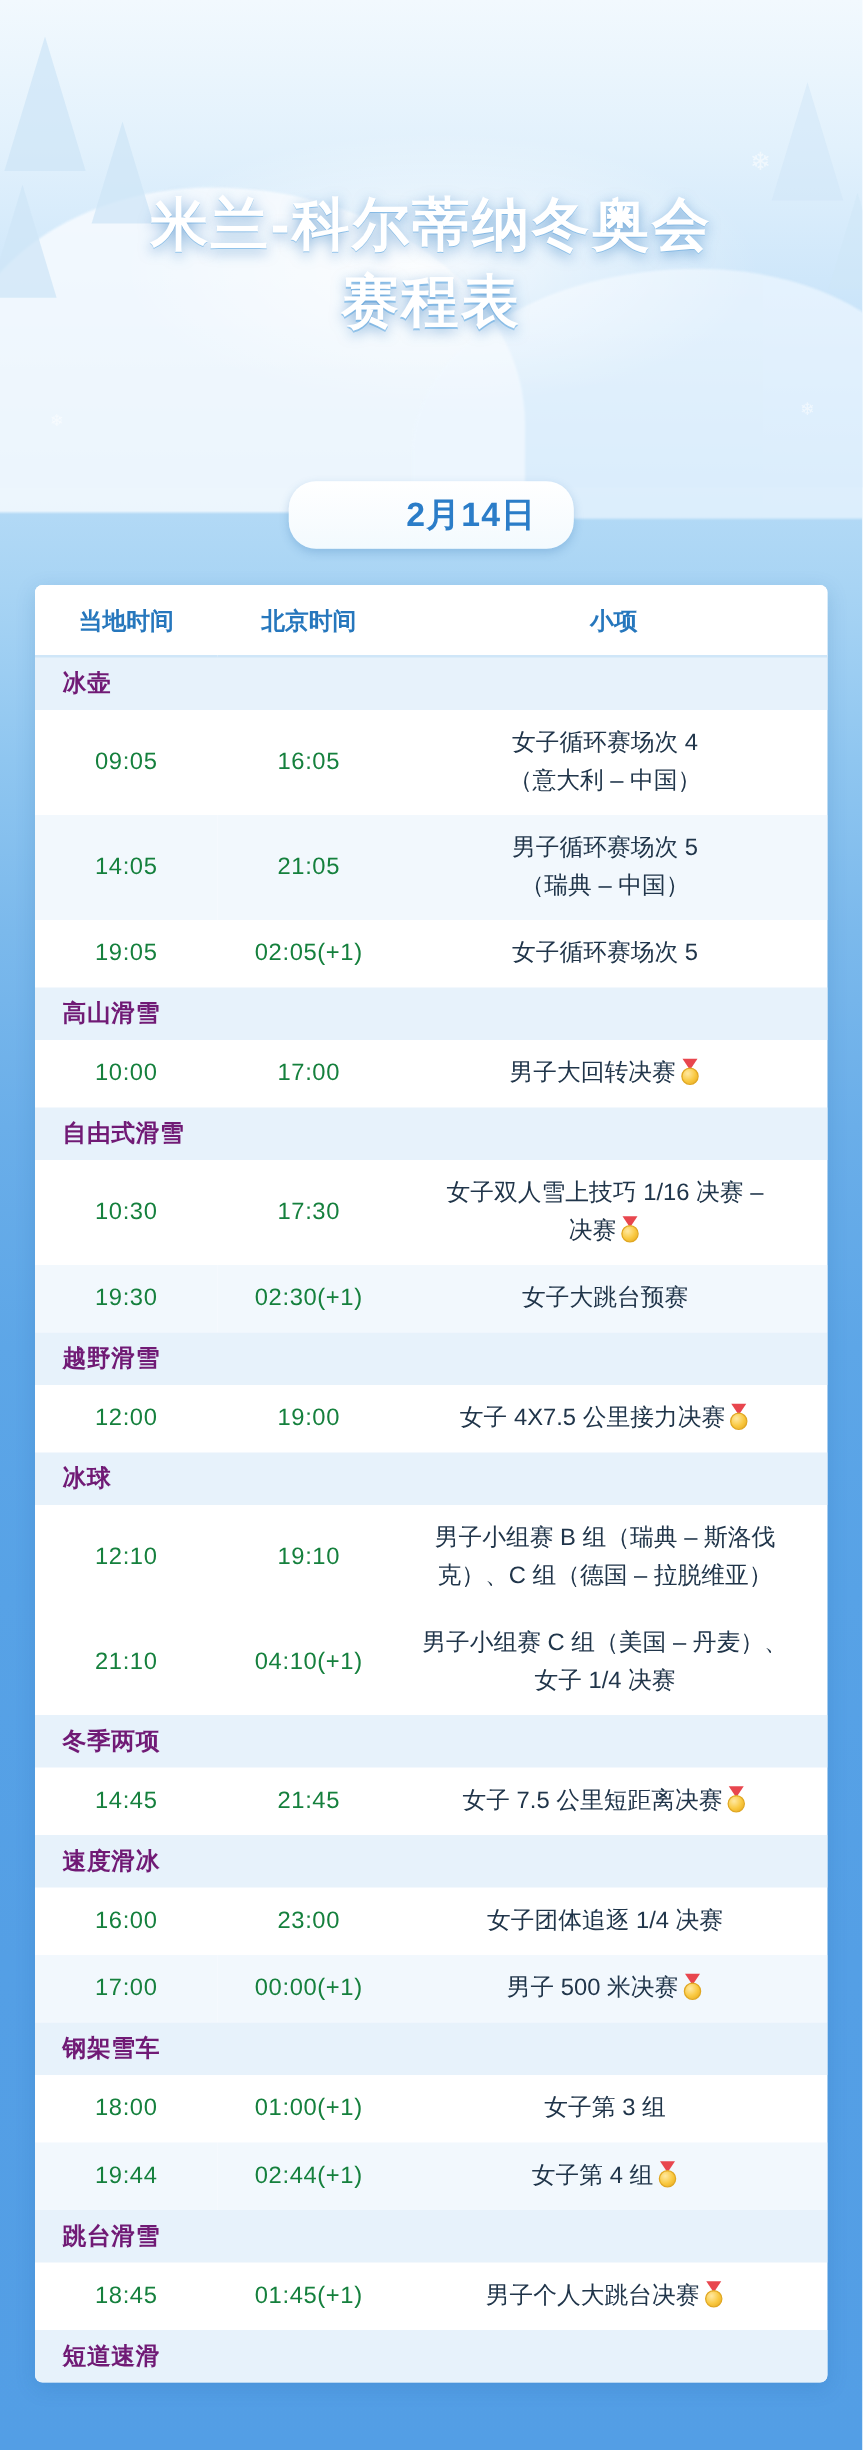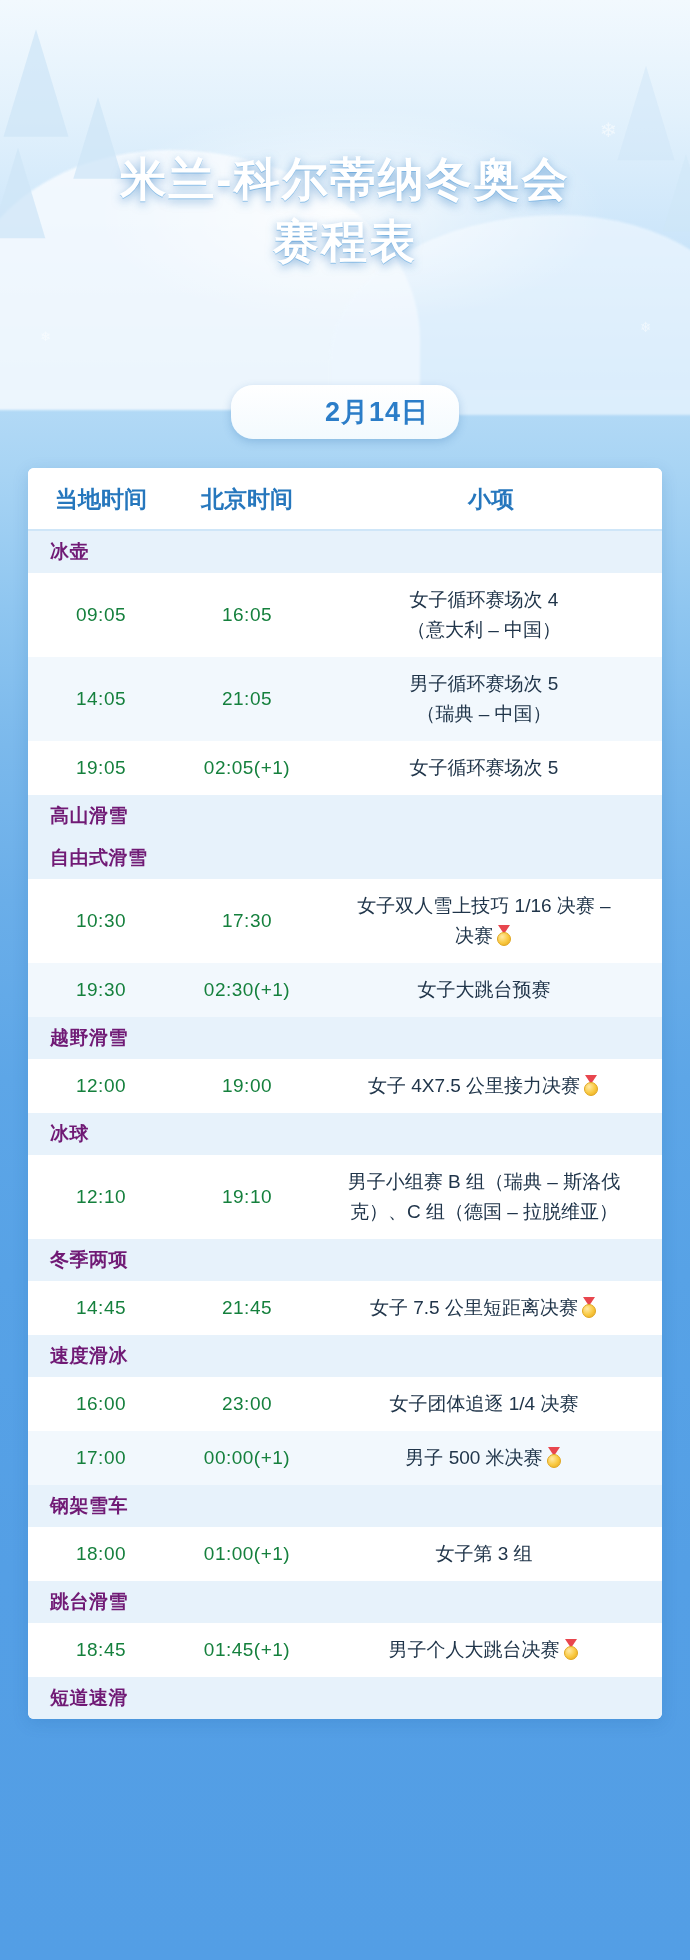--- a/index.html
+++ b/index.html
@@ -133,21 +133,21 @@
     border-collapse: collapse;
     table-layout: fixed;
   }
   col.c1 { width: 146px; }
   col.c2 { width: 146px; }
   col.c3 { width: 342px; }
 
   thead th {
     background: #ffffff;
     color: #2677bd;
-    font-size: 23px;
+    font-size: 19px;
     font-weight: bold;
     padding: 16px 0 14px;
     text-align: center;
     border-bottom: 2px solid #cfe6f8;
   }
 
   tr.sport-row td {
     background: #e7f2fb;
     color: #701a75;
     font-size: 19px;
@@ -266,20 +266,25 @@
             <td class="detail"><span>男子循环赛场次 5<br>（瑞典 – 中国）</span></td>
           </tr>
           <tr class="event-row">
             <td class="time">19:05</td>
             <td class="time">02:05(+1)</td>
             <td class="detail"><span>女子循环赛场次 5</span></td>
           </tr>
           <tr class="sport-row">
             <td colspan="3">高山滑雪</td>
           </tr>
+          <tr class="event-row">
+            <td class="time">10:00</td>
+            <td class="time">17:00</td>
+            <td class="detail"><span>男子大回转决赛</span><span class="medal"><span class="ribbon"></span><span class="disc"></span></span></td>
+          </tr>
           <tr class="sport-row">
             <td colspan="3">自由式滑雪</td>
           </tr>
           <tr class="event-row">
             <td class="time">10:30</td>
             <td class="time">17:30</td>
             <td class="detail"><span>女子双人雪上技巧 1/16 决赛 –<br>决赛</span><span class="medal"><span class="ribbon"></span><span class="disc"></span></span></td>
           </tr>
           <tr class="event-row alt">
             <td class="time">19:30</td>
@@ -295,20 +300,25 @@
             <td class="detail"><span>女子 4X7.5 公里接力决赛</span><span class="medal"><span class="ribbon"></span><span class="disc"></span></span></td>
           </tr>
           <tr class="sport-row">
             <td colspan="3">冰球</td>
           </tr>
           <tr class="event-row">
             <td class="time">12:10</td>
             <td class="time">19:10</td>
             <td class="detail"><span>男子小组赛 B 组（瑞典 – 斯洛伐克）、C 组（德国 – 拉脱维亚）</span></td>
           </tr>
+          <tr class="event-row">
+            <td class="time">21:10</td>
+            <td class="time">04:10(+1)</td>
+            <td class="detail"><span>男子小组赛 C 组（美国 – 丹麦）、女子 1/4 决赛</span></td>
+          </tr>
           <tr class="sport-row">
             <td colspan="3">冬季两项</td>
           </tr>
           <tr class="event-row">
             <td class="time">14:45</td>
             <td class="time">21:45</td>
             <td class="detail"><span>女子 7.5 公里短距离决赛</span><span class="medal"><span class="ribbon"></span><span class="disc"></span></span></td>
           </tr>
           <tr class="sport-row">
             <td colspan="3">速度滑冰</td>
@@ -324,20 +334,25 @@
             <td class="detail"><span>男子 500 米决赛</span><span class="medal"><span class="ribbon"></span><span class="disc"></span></span></td>
           </tr>
           <tr class="sport-row">
             <td colspan="3">钢架雪车</td>
           </tr>
           <tr class="event-row">
             <td class="time">18:00</td>
             <td class="time">01:00(+1)</td>
             <td class="detail"><span>女子第 3 组</span></td>
           </tr>
+          <tr class="event-row alt">
+            <td class="time">19:44</td>
+            <td class="time">02:44(+1)</td>
+            <td class="detail"><span>女子第 4 组</span><span class="medal"><span class="ribbon"></span><span class="disc"></span></span></td>
+          </tr>
           <tr class="sport-row">
             <td colspan="3">跳台滑雪</td>
           </tr>
           <tr class="event-row">
             <td class="time">18:45</td>
             <td class="time">01:45(+1)</td>
             <td class="detail"><span>男子个人大跳台决赛</span><span class="medal"><span class="ribbon"></span><span class="disc"></span></span></td>
           </tr>
           <tr class="sport-row">
             <td colspan="3">短道速滑</td>

